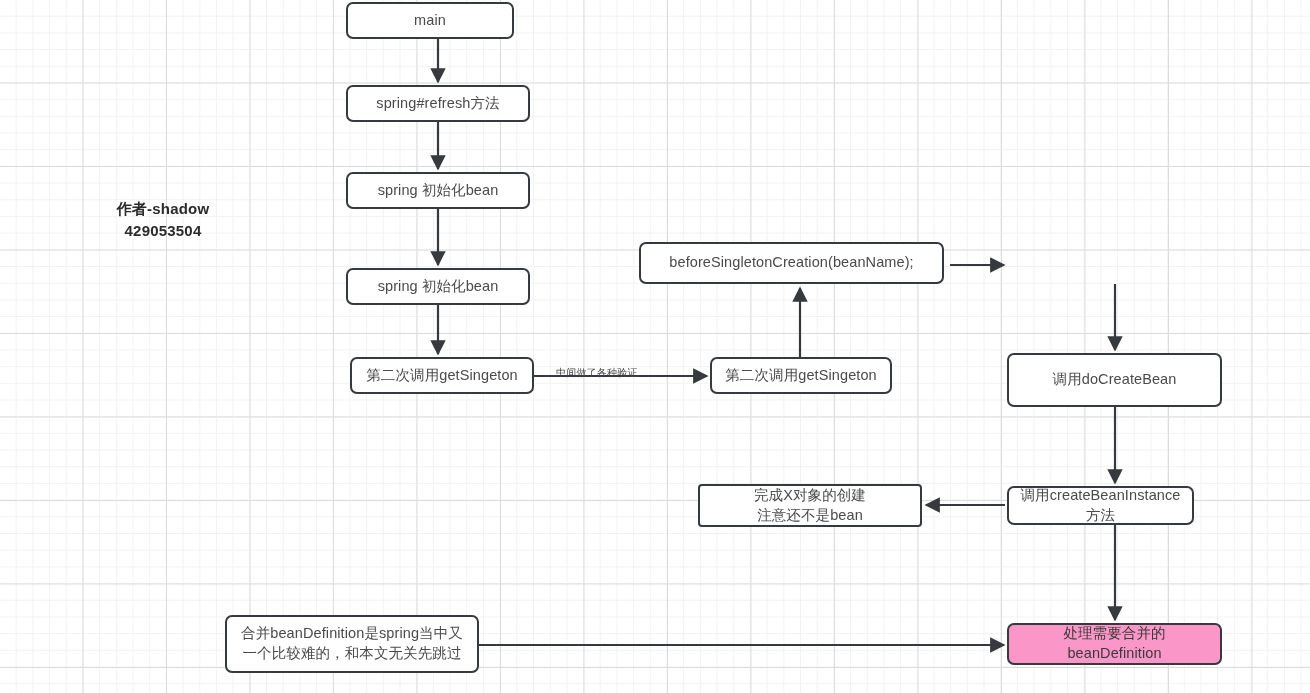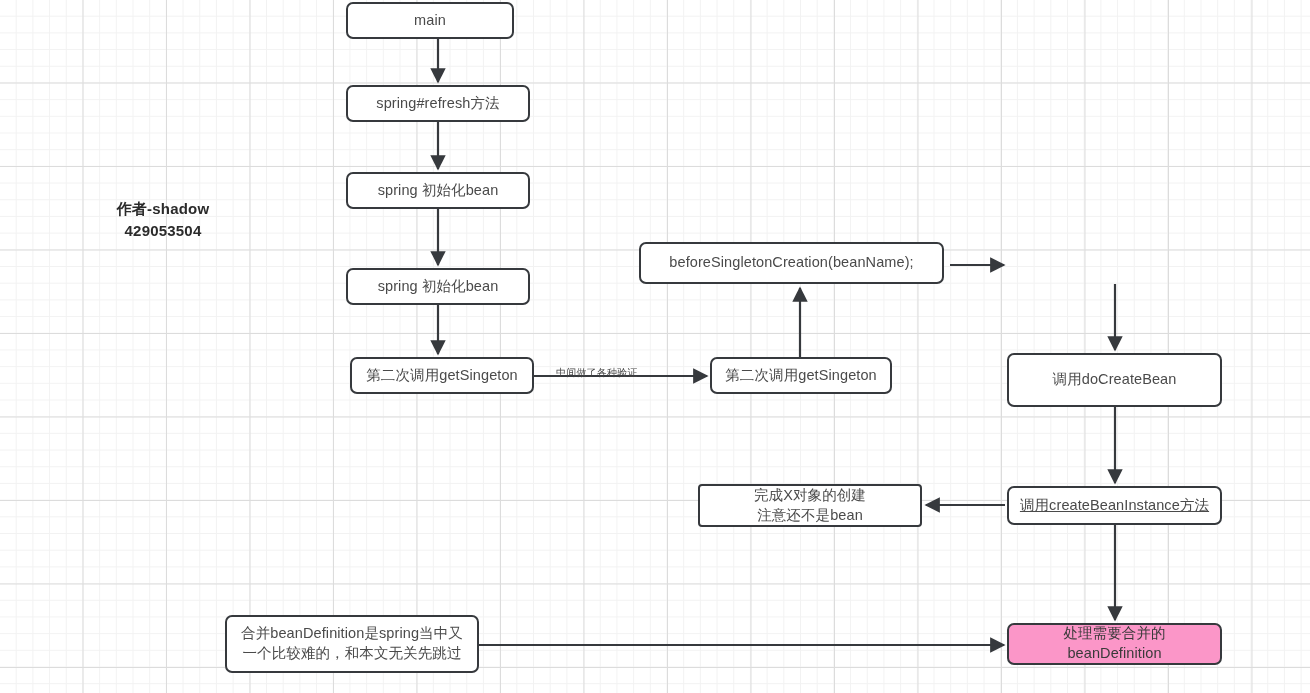--- a/index.html
+++ b/index.html
@@ -121,21 +121,21 @@
 
   <div class="node" style="left:350px; top:357px; width:184px; height:37px;">第二次调用getSingeton</div>
 
   <div class="node" style="left:710px; top:357px; width:182px; height:37px;">第二次调用getSingeton</div>
 
   <div class="node" style="left:639px; top:242px; width:305px; height:42px;">beforeSingletonCreation(beanName);</div>
 
 
   <div class="node" style="left:1007px; top:353px; width:215px; height:54px;">调用doCreateBean</div>
 
-  <div class="node" style="left:1007px; top:486px; width:215px; height:39px;text-decoration:underline;">调用createBeanInstance方法</div>
+  <div class="node" style="left:1007px; top:486px; width:187px; height:39px;">调用createBeanInstance方法</div>
 
   <div class="node sharp" style="left:698px; top:484px; width:224px; height:43px;">完成X对象的创建
 注意还不是bean</div>
 
   <div class="node pink" style="left:1007px; top:623px; width:215px; height:42px;">处理需要合并的
 beanDefinition</div>
 
   <div class="node" style="left:225px; top:615px; width:254px; height:58px;">合并beanDefinition是spring当中又
 一个比较难的，和本文无关先跳过</div>
 

